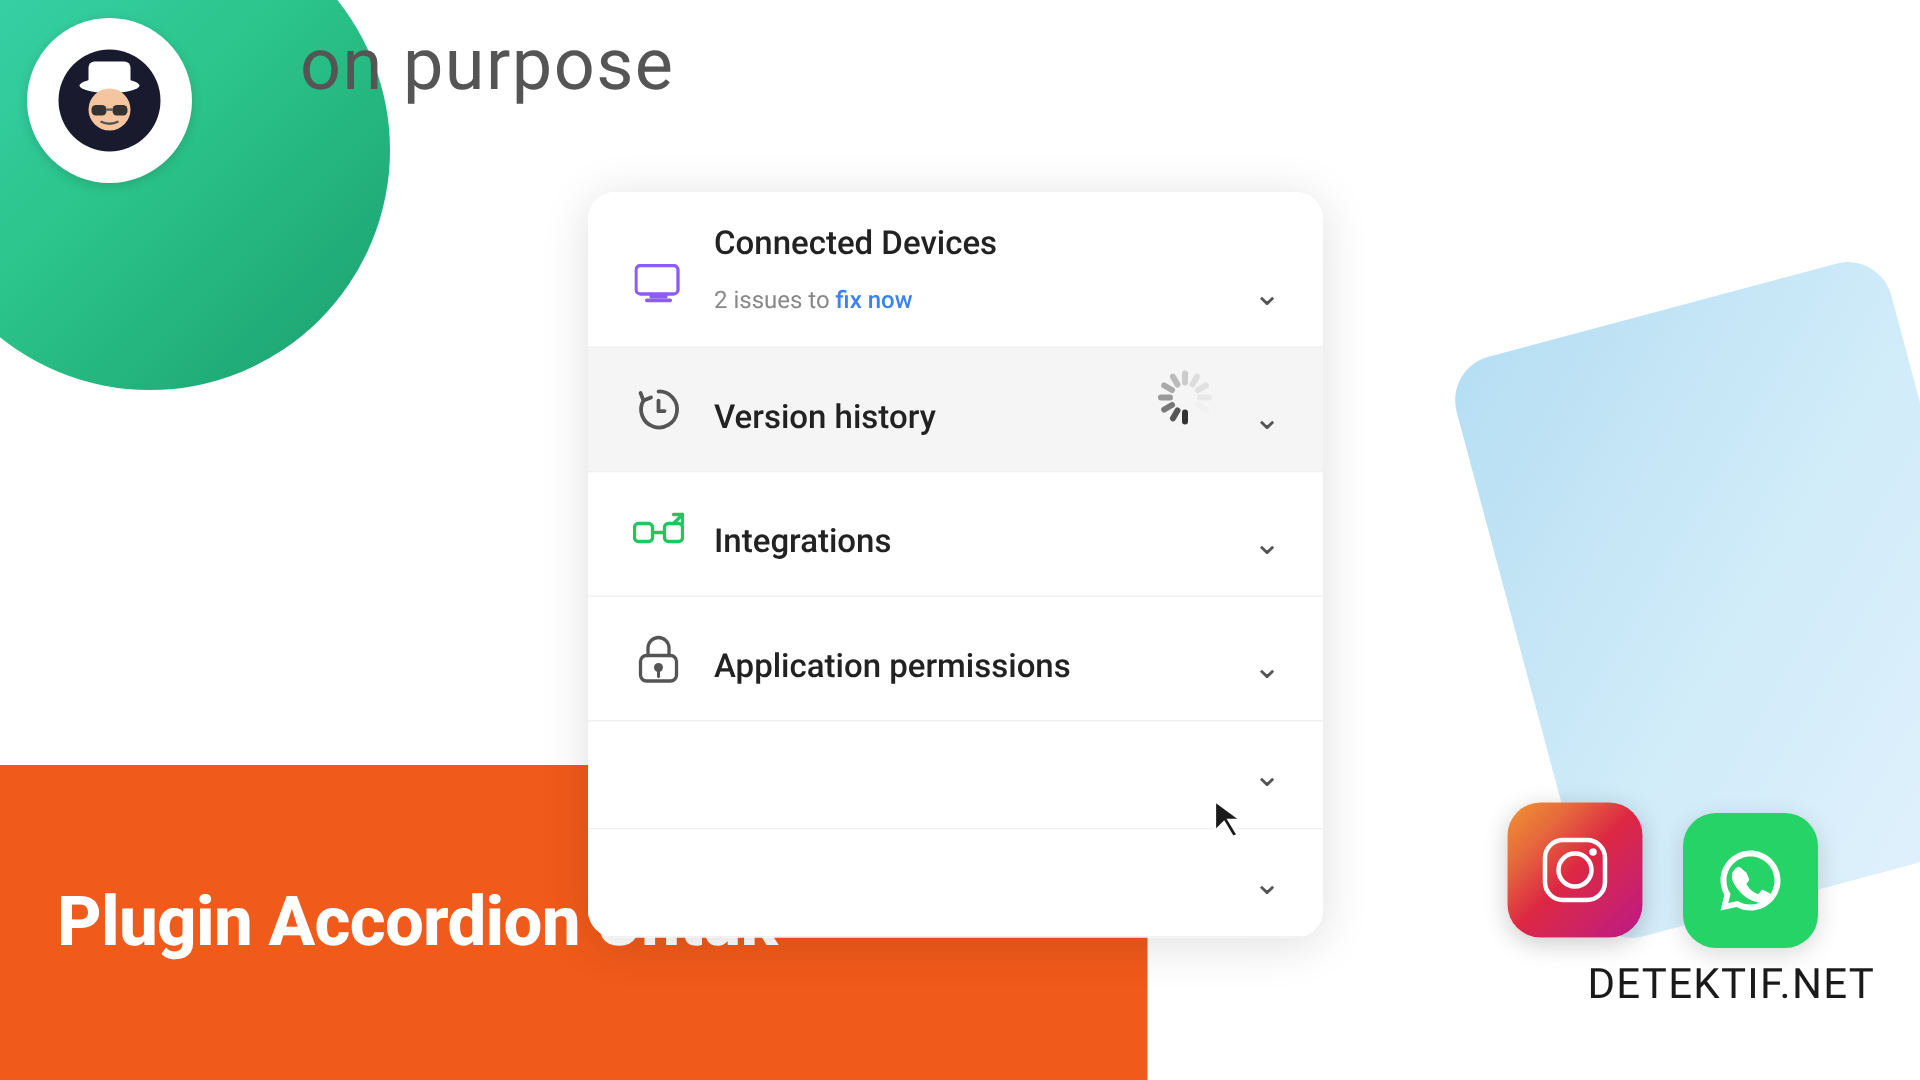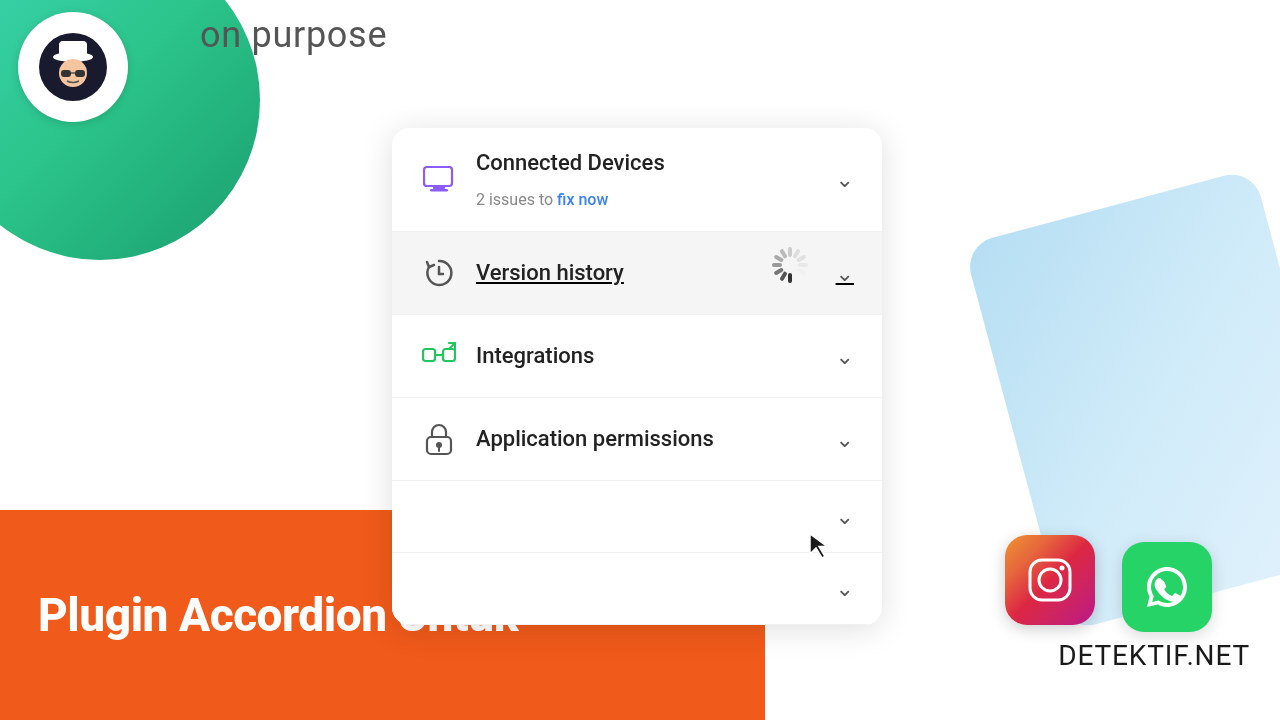--- a/index.html
+++ b/index.html
@@ -44,21 +44,21 @@
     .logo-circle svg {
       width: 72px;
       height: 72px;
     }
 
     
     .on-purpose-text {
       position: absolute;
       top: 14px;
       left: 200px;
-      font-size: 36px;
+      font-size: 48px;
       color: #555;
       z-index: 2;
       font-weight: 400;
       letter-spacing: 0.02em;
     }
 
     
     .accordion-card {
       position: absolute;
       top: 128px;
@@ -66,32 +66,31 @@
       width: 490px;
       background: #fff;
       border-radius: 18px;
       box-shadow: 0 4px 32px rgba(0,0,0,0.13);
       overflow: hidden;
       z-index: 3;
     }
 
     .accordion-item {
       display: flex;
-      align-items: center;
+      align-items: flex-end;
       padding: 22px 28px;
       border-bottom: 1px solid #f0f0f0;
       cursor: pointer;
       background: #fff;
       position: relative;
       min-height: 78px;
     }
 
     .accordion-item.highlighted {
       background: #f5f5f5;
-      text-decoration: underline;
     }
 
     .accordion-item:last-child {
       border-bottom: none;
     }
 
     .accordion-icon {
       width: 38px;
       height: 38px;
       flex-shrink: 0;

